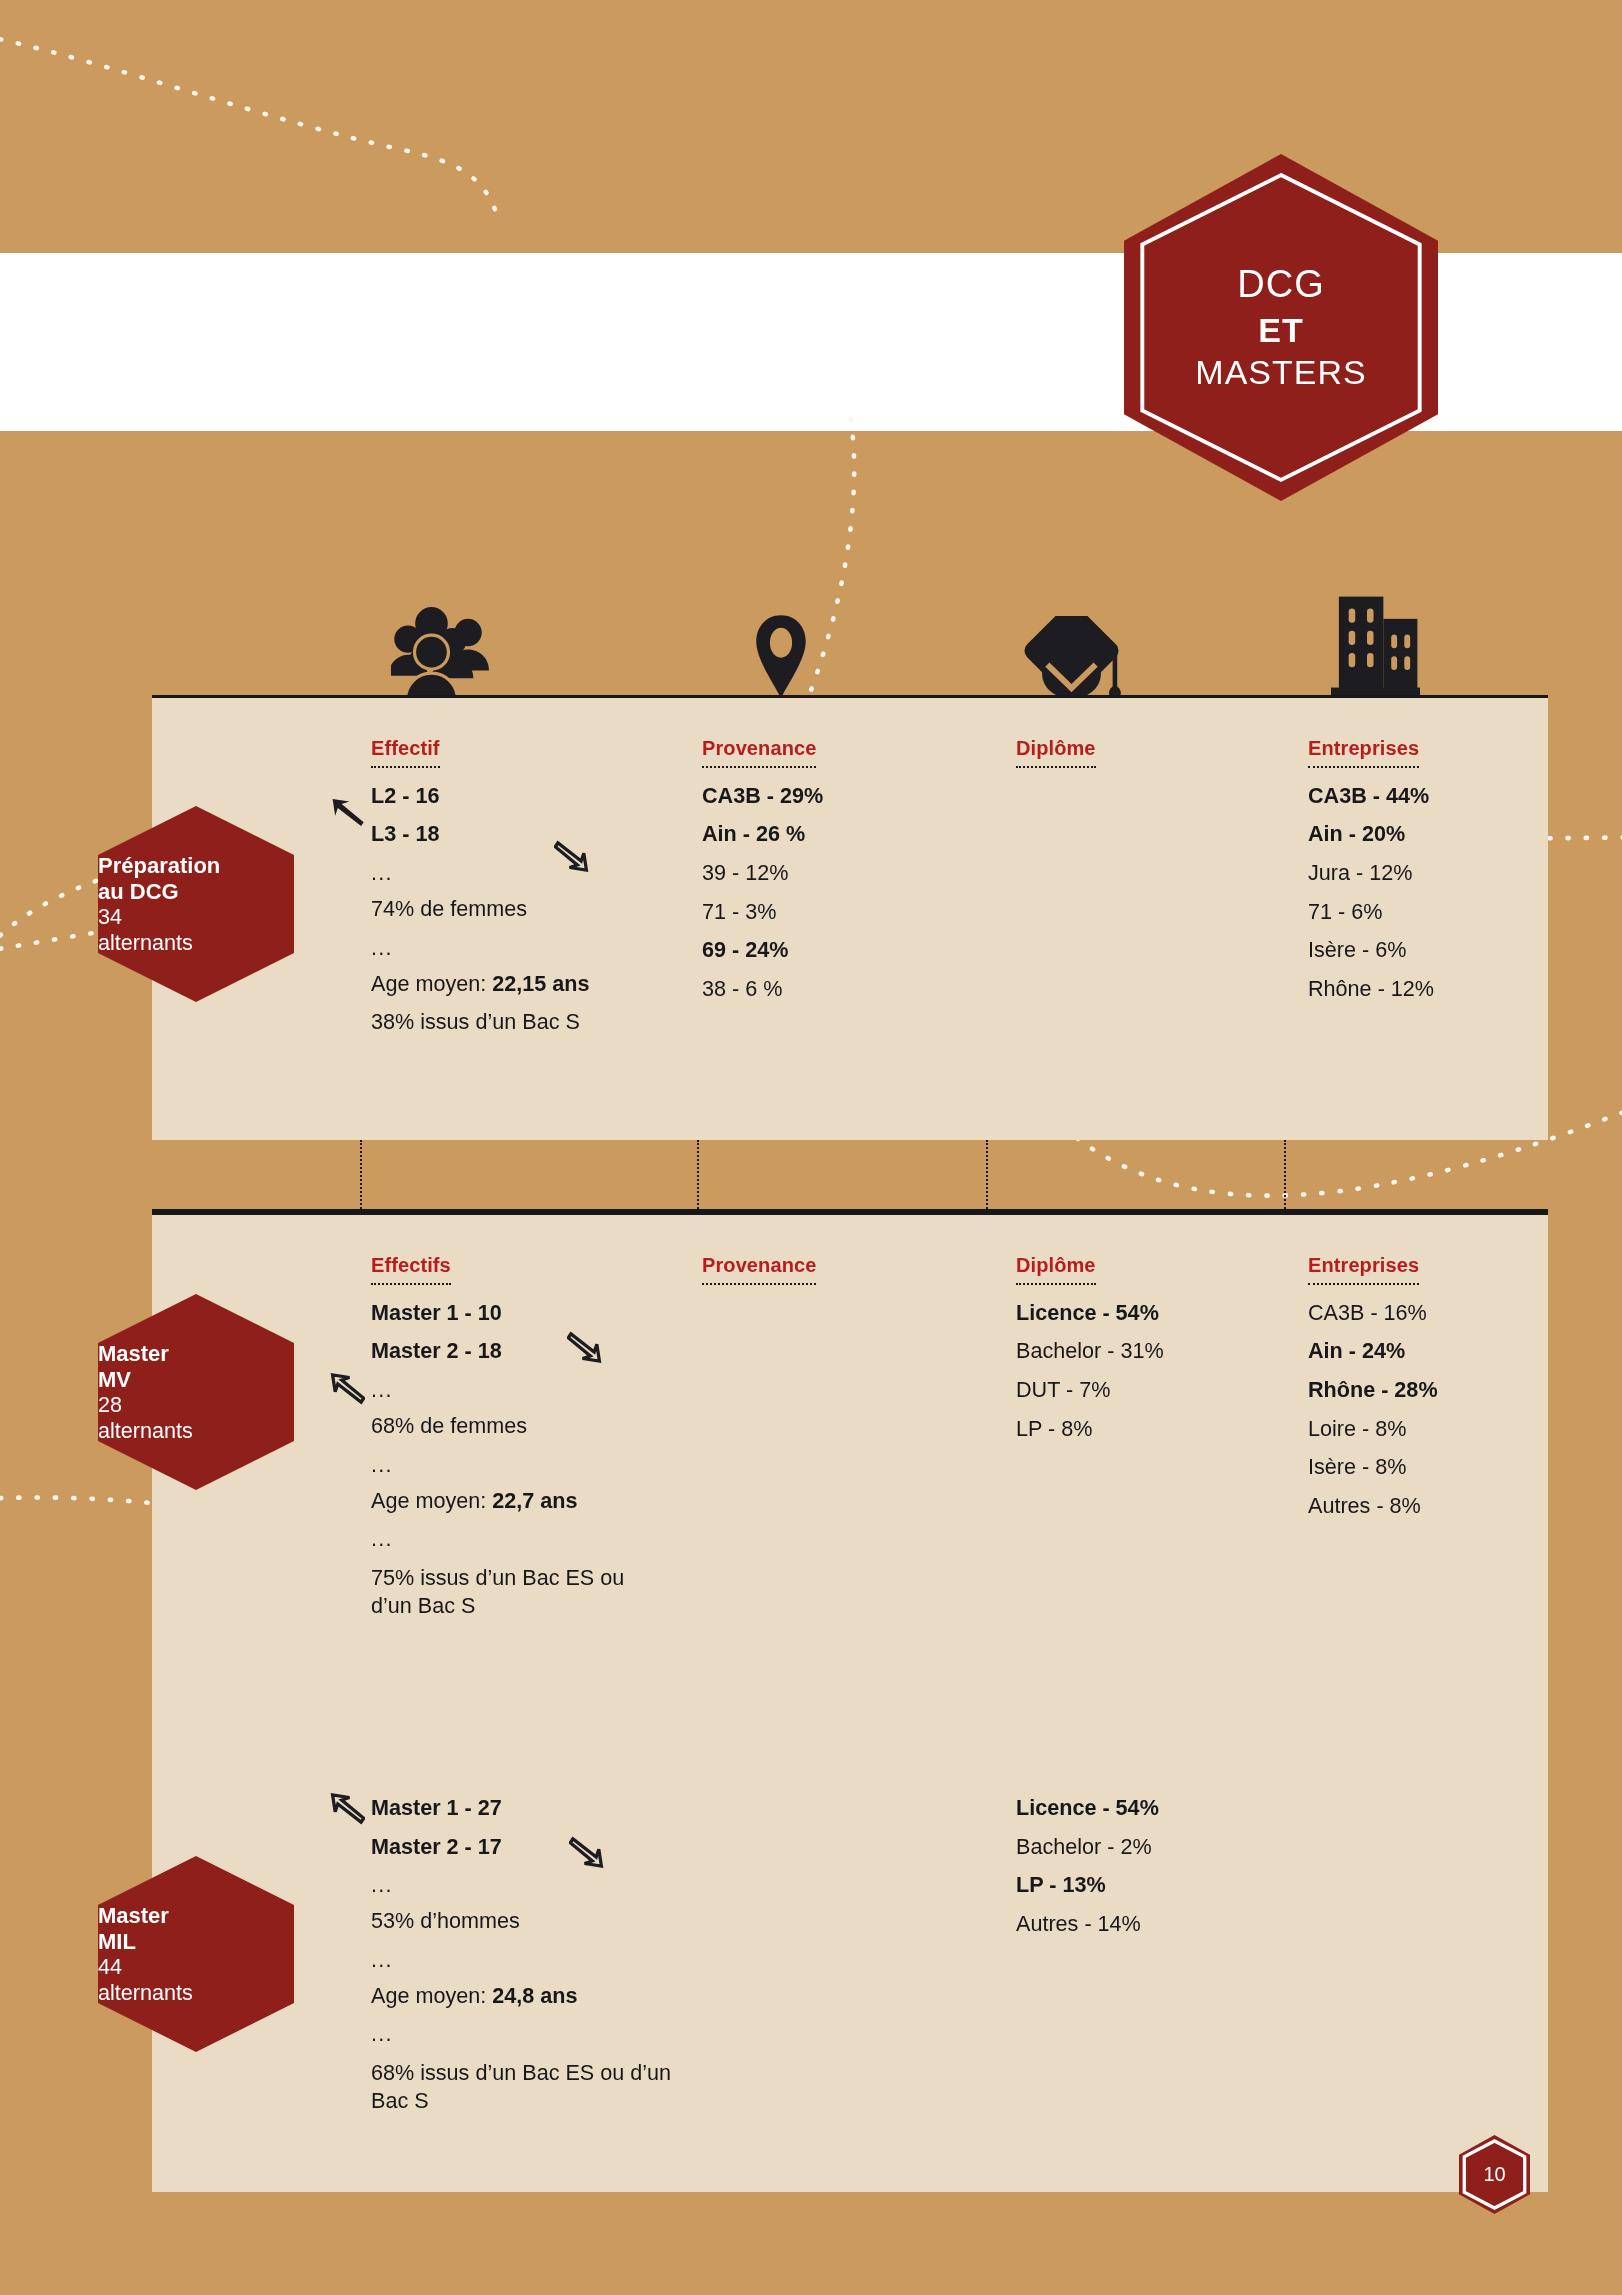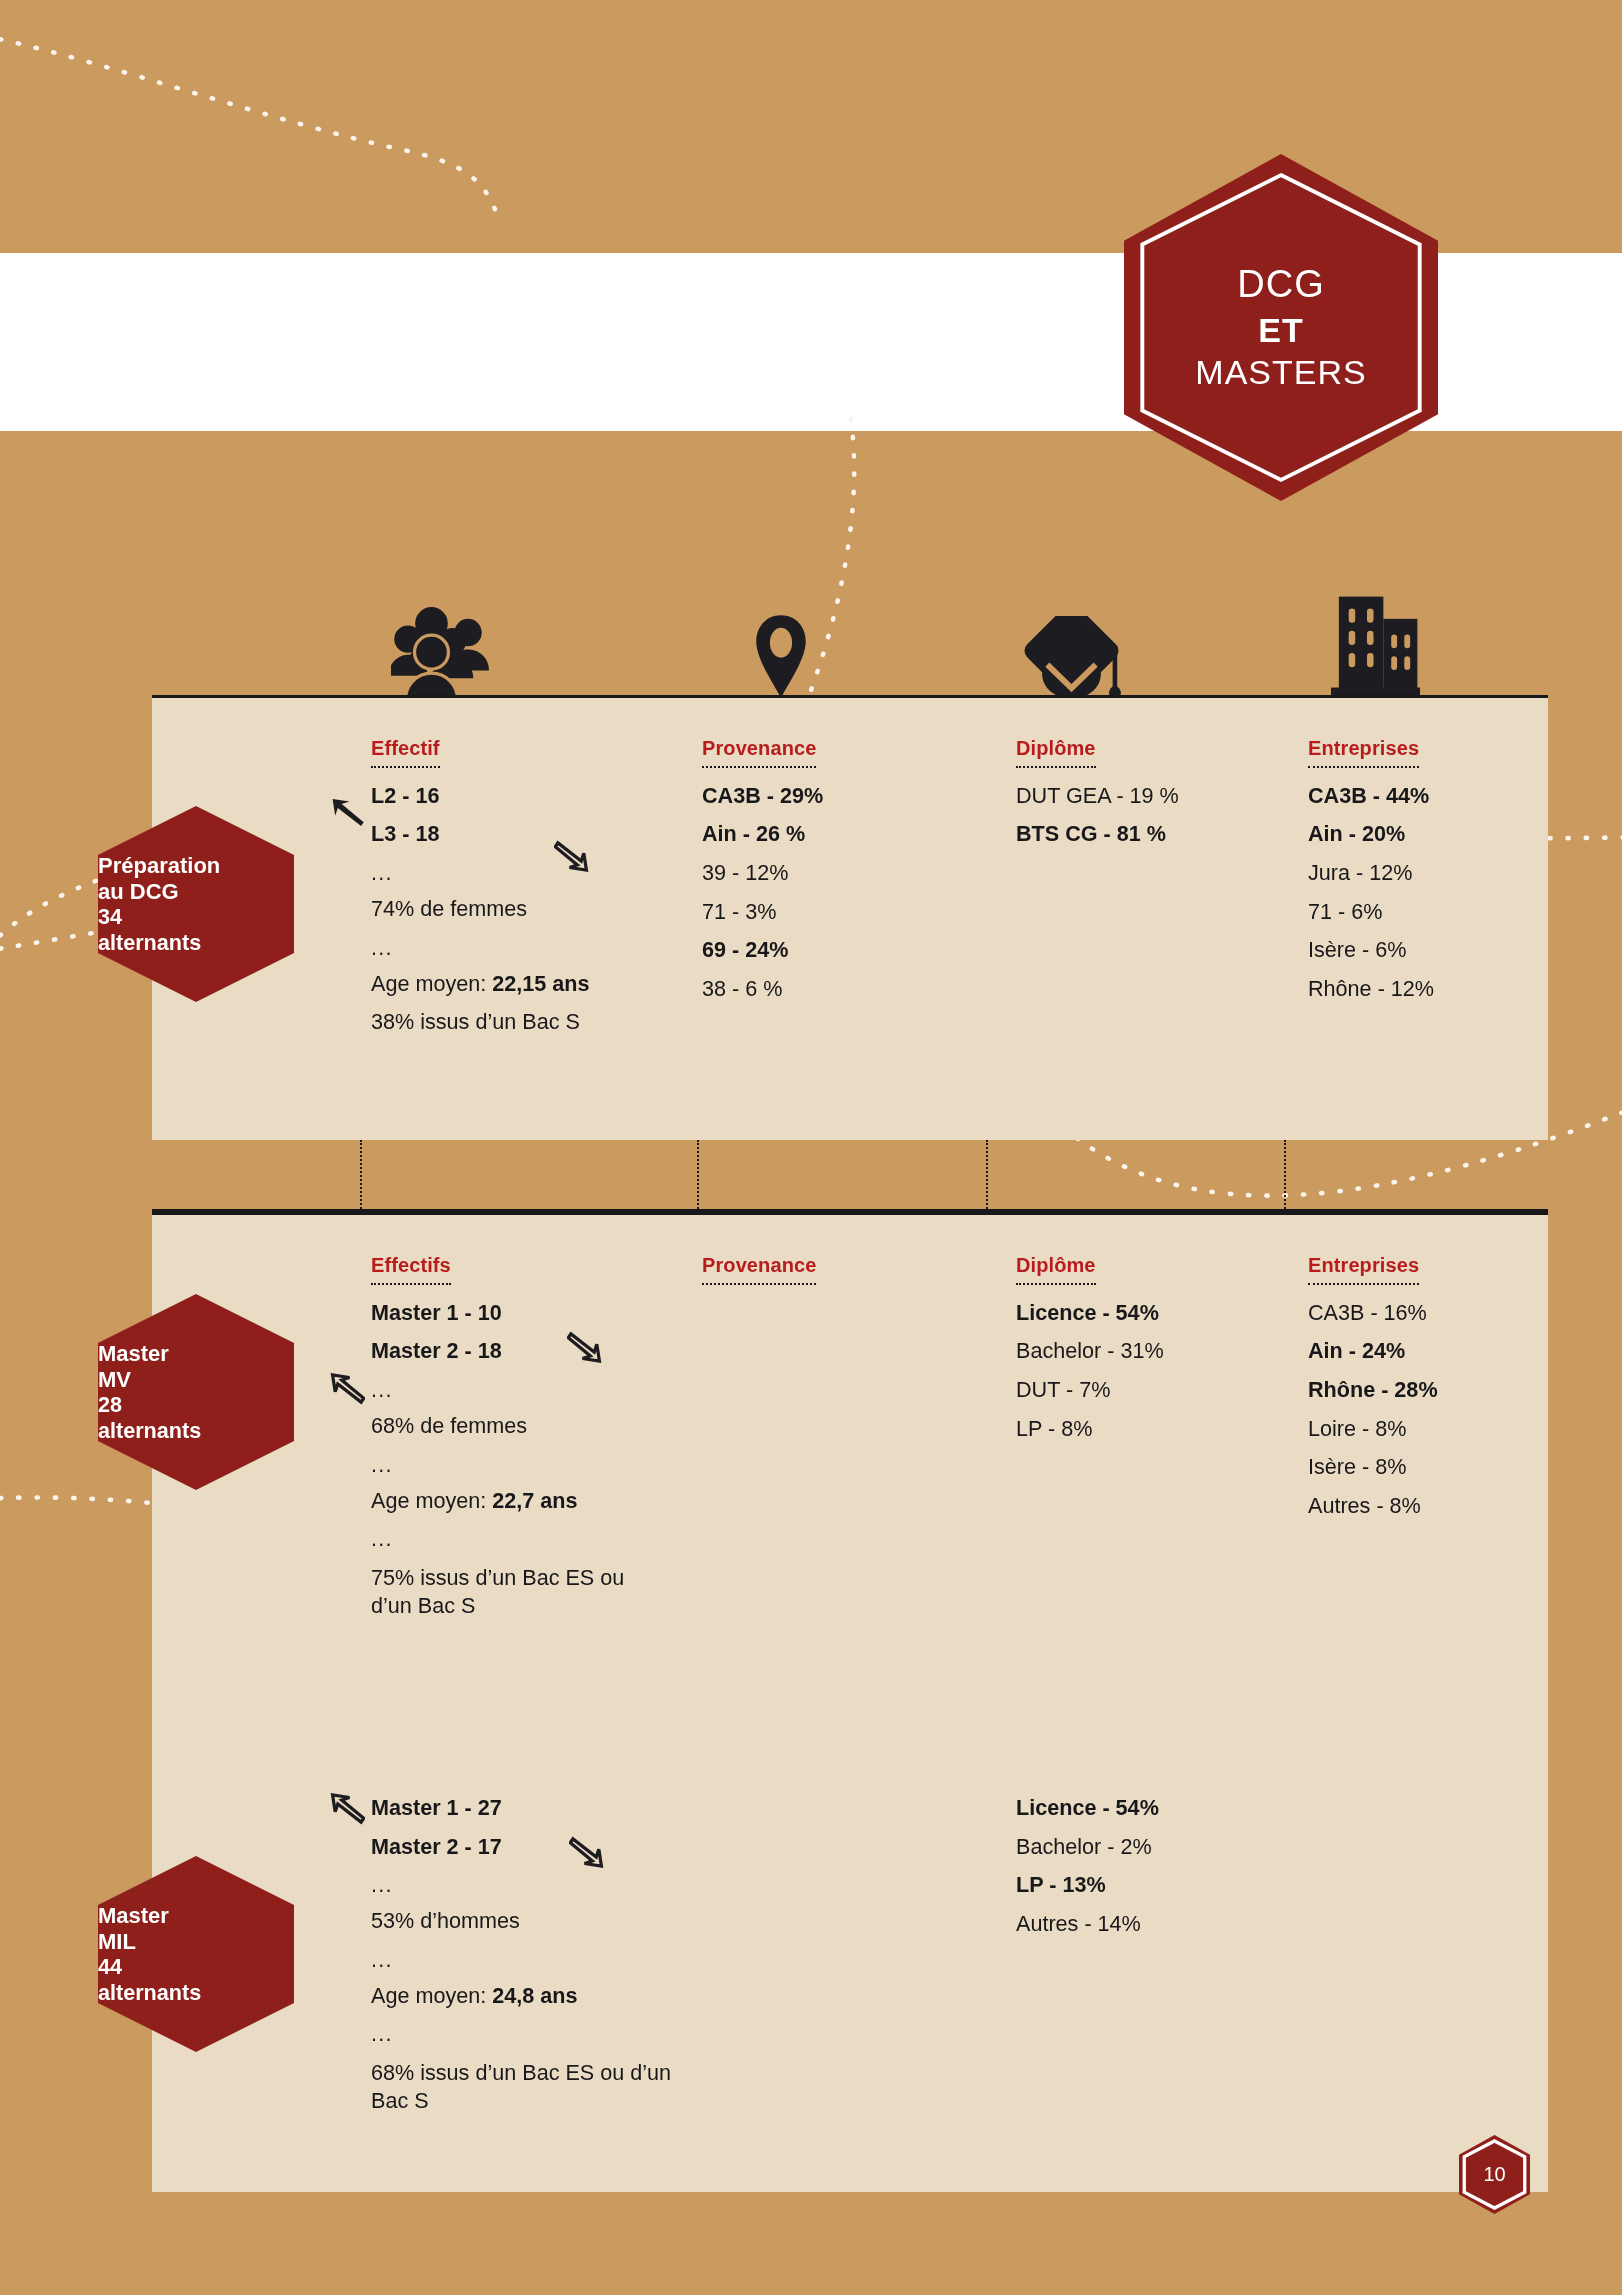--- a/index.html
+++ b/index.html
@@ -59,21 +59,21 @@
   }
 
   
   .prog-hex { position:absolute; width:196px; height:196px; z-index:20; }
   .prog-hex .label {
     position:relative; z-index:3; width:100%; height:100%;
     display:flex; flex-direction:column; align-items:flex-start; justify-content:center;
     color:#fff; text-align:center; line-height:1.18;
   }
   .prog-hex .ln-b { font-size:22px; font-weight:700; }
-  .prog-hex .ln-l { font-size:21.6px; font-weight:700; }
+  .prog-hex .ln-l { font-size:21.6px; font-weight:400; }
 
   #hex-dcg { left:98px; top:806px; }
   #hex-mv  { left:98px; top:1294px; }
   #hex-mil { left:98px; top:1856px; }
 
   
   .col { position:absolute; }
   .col-head {
     font-size:20px; font-weight:700; color:#b91c1c;
     letter-spacing:0.1px; white-space:nowrap;
@@ -213,24 +213,20 @@
       <div class="row-line b">Ain - 26 %</div>
       <div class="row-line">39 - 12%</div>
       <div class="row-line">71 - 3%</div>
       <div class="row-line b">69 - 24%</div>
       <div class="row-line">38 - 6 %</div>
     </div>
   </div>
 
   <div class="col" style="left:864px;top:39px;width:275px;">
     <div class="col-head">Diplôme</div>
-    <div>
-      <div class="row-line">DUT GEA - 19 %</div>
-      <div class="row-line b">BTS CG - 81 %</div>
-    </div>
   </div>
 
   <div class="col" style="left:1156px;top:39px;width:275px;">
     <div class="col-head">Entreprises</div>
     <div>
       <div class="row-line b">CA3B - 44%</div>
       <div class="row-line b">Ain - 20%</div>
       <div class="row-line">Jura - 12%</div>
       <div class="row-line">71 - 6%</div>
       <div class="row-line">Isère - 6%</div>

